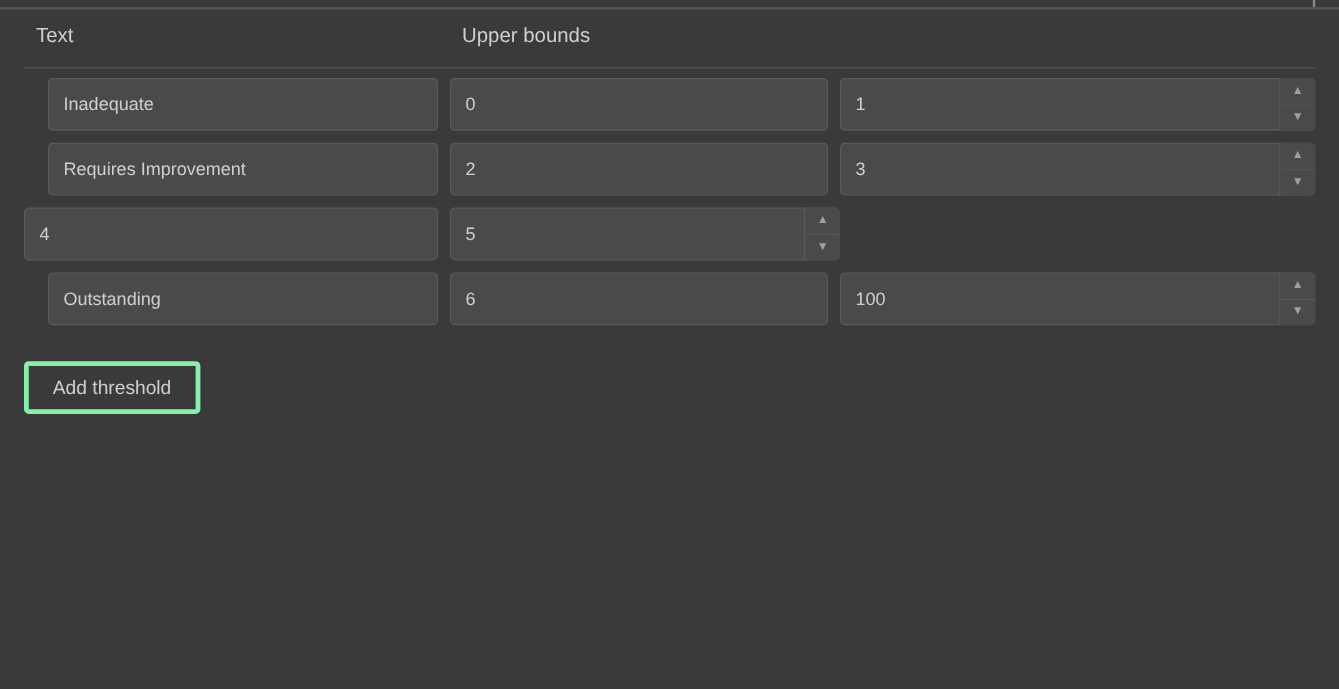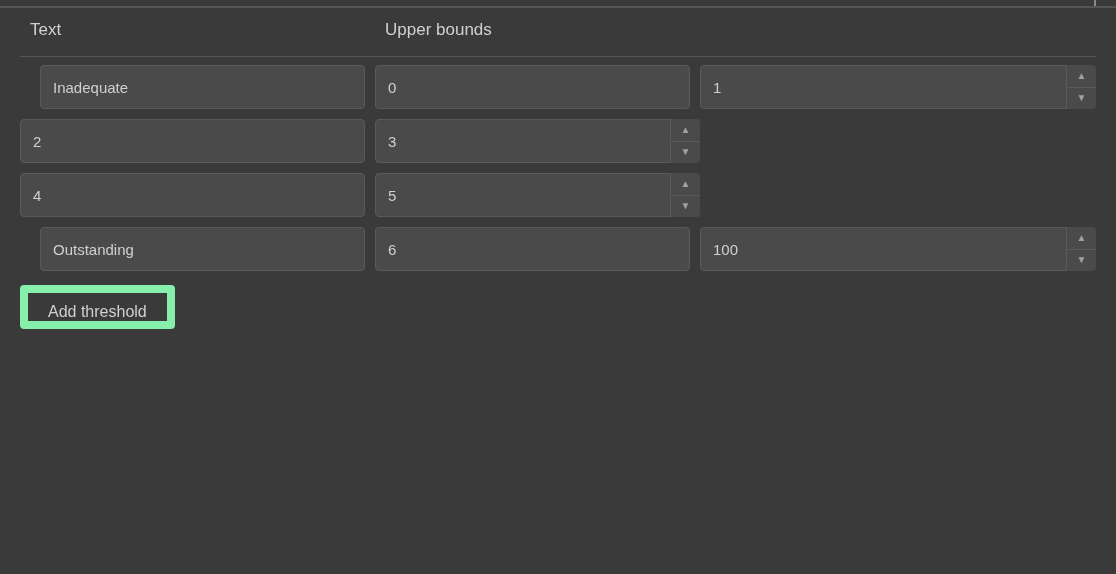--- a/index.html
+++ b/index.html
@@ -126,23 +126,23 @@
     .spinner-btn:first-child {
       border-bottom: 1px solid #5a5a5a;
       border-radius: 0 4px 0 0;
     }
 
     .spinner-btn:last-child {
       border-radius: 0 0 4px 0;
     }
 
     .add-threshold-btn {
-      margin-top: 4px;
+      margin-top: 20px;
       background-color: transparent;
-      border: 8px solid #86efac;
+      border: 4px solid #86efac;
       border-radius: 4px;
       color: #d0d0d0;
       font-size: 16px;
       padding: 10px 20px;
       cursor: pointer;
       height: 44px;
     }
 
     .top-bar {
       height: 8px;
@@ -185,20 +185,23 @@
         <div class="upper-input-wrapper">
           <input class="upper-input" type="text" value="1" style="">
           <div class="spinner-buttons">
             <button class="spinner-btn">▲</button>
             <button class="spinner-btn">▼</button>
           </div>
         </div>
       </div>
     </div>
       <div class="row">
+      <div class="text-cell">
+        <input class="text-input" type="text" value="Requires Improvement" style="">
+      </div>
       <div class="bounds-cell">
         <input class="bounds-input" type="text" value="2" style="">
       </div>
       <div class="upper-cell">
         <div class="upper-input-wrapper">
           <input class="upper-input" type="text" value="3" style="">
           <div class="spinner-buttons">
             <button class="spinner-btn">▲</button>
             <button class="spinner-btn">▼</button>
           </div>

